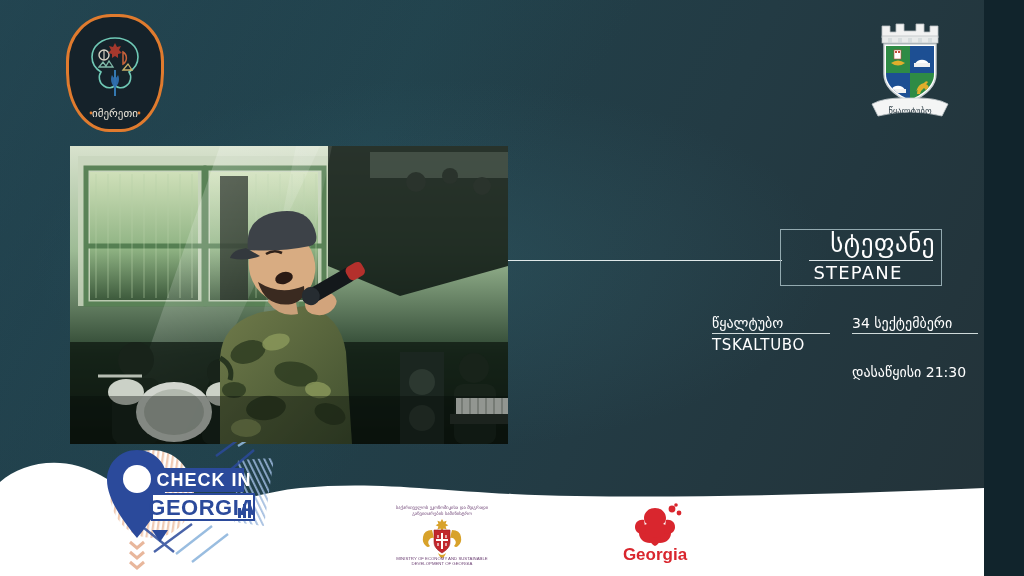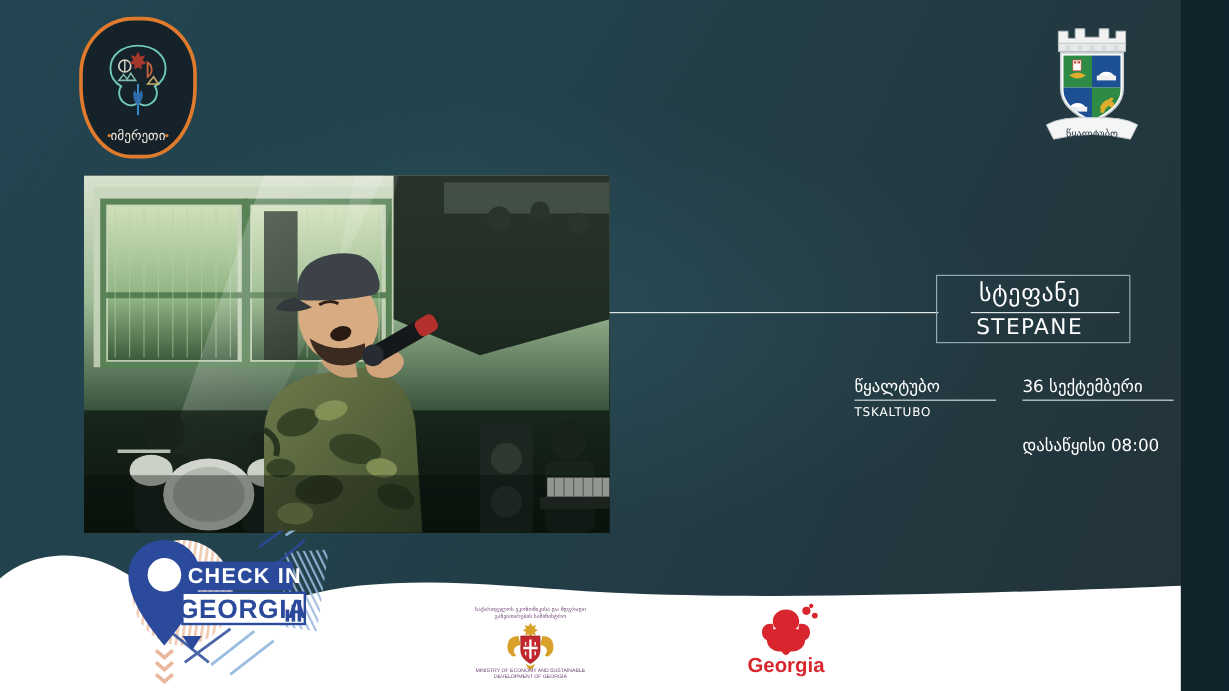--- a/index.html
+++ b/index.html
@@ -82,23 +82,23 @@
     top: 229px;
     width: 162px;
     height: 57px;
     border: 1px solid #93aab0;
     box-sizing: border-box;
   }
   .namebox .ka {
     position: absolute;
     left: 0; right: 6px;
     top: 1px;
-    text-align: center;
+    text-align: right;
     color: #ffffff;
-    font-size: 20px;
+    font-size: 25px;
     letter-spacing: 0.5px;
     line-height: 26px;
     white-space: nowrap;
   }
   .namebox .rule {
     position: absolute;
     left: 28px; right: 8px;
     top: 30px;
     height: 1px;
     background: #dbe5e7;
@@ -135,21 +135,21 @@
     white-space: nowrap;
   }
   .info-col .rule {
     height: 1px;
     background: #cfdada;
     margin: 1px 0 2px 0;
     width: 100%;
   }
   .info-col .en {
     color: #ffffff;
-    font-size: 10px;
+    font-size: 15px;
     letter-spacing: 0.7px;
     line-height: 18px;
     white-space: nowrap;
   }
   .info-venue .rule { width: 118px; }
   .info-date .rule { width: 126px; }
 
   .start-time {
     position: absolute;
     left: 852px;
@@ -396,25 +396,25 @@
     <div class="en">STEPANE</div>
   </div>
 
   <div class="info-col info-venue">
     <div class="ka">წყალტუბო</div>
     <div class="rule"></div>
     <div class="en">TSKALTUBO</div>
   </div>
 
   <div class="info-col info-date">
-    <div class="ka">36 სექტემბერი</div>
+    <div class="ka">34 სექტემბერი</div>
     <div class="rule"></div>
   </div>
 
-  <div class="start-time">დასაწყისი 08:00</div>
+  <div class="start-time">დასაწყისი 21:30</div>
 
   <div class="footer-wave">
     <svg viewBox="0 0 1024 140" preserveAspectRatio="none">
       <path d="M0 46 C18 30 48 22 78 30 C112 39 130 66 168 72 C210 79 244 58 300 52 C372 45 430 54 512 58 C620 63 760 60 880 56 C940 54 990 52 1024 50 L1024 140 L0 140 Z" fill="#ffffff"></path>
     </svg>
   </div>
 
   <div class="cig">
     <svg viewBox="0 0 222 128">
       <defs>

